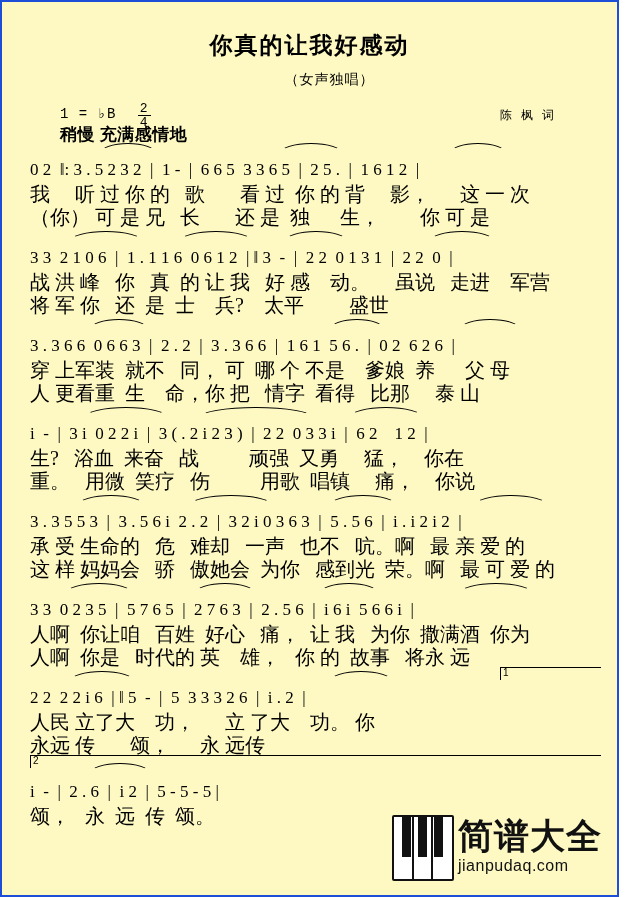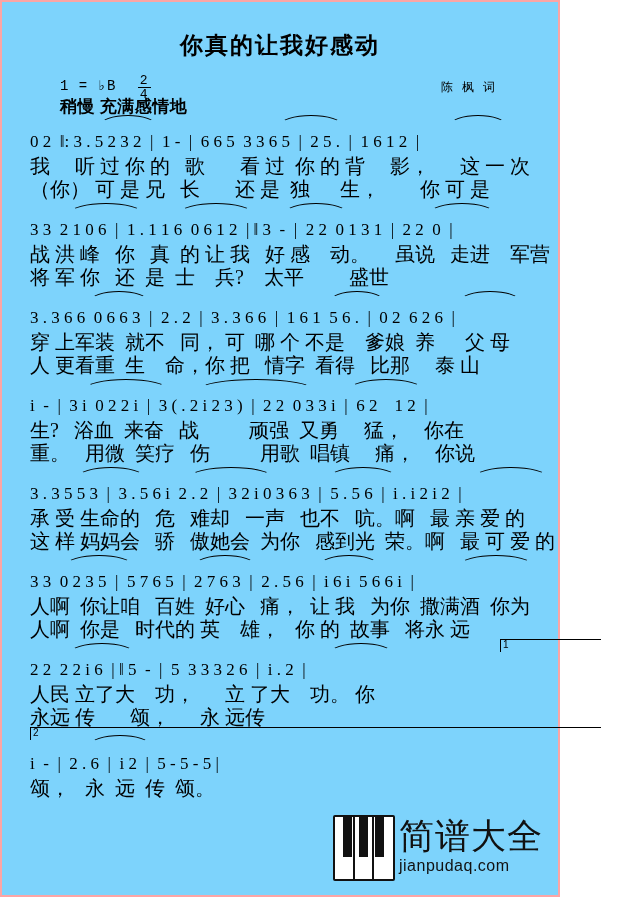--- a/index.html
+++ b/index.html
@@ -10,25 +10,25 @@
   body {
     width: 629px;
     height: 897px;
     font-family: "Liberation Serif", serif;
     color: #000000;
     position: relative;
     overflow: hidden;
   }
   .page {
     position: relative;
-    width: 560px;
+    width: 619px;
     height: 897px;
-    border: 2px solid #fca5a5;
+    border: 2px solid #1d4ed8;
     box-sizing: border-box;
-    background: #7dd3fc;
+    background: #fef9c3;
   }
   .title {
     text-align: center;
     font-size: 23px;
     font-weight: bold;
     letter-spacing: 2px;
     margin-top: 28px;
     font-family: "Liberation Serif", serif;
   }
   .subtitle {
@@ -178,21 +178,21 @@
     width: 1.6px;
     background: #111;
   }
   .logo .keys b:nth-of-type(1) { left: 18px; }
   .logo .keys b:nth-of-type(2) { left: 37px; }
   .logo .brand {
     position: absolute;
     left: 66px;
     top: 0px;
     font-size: 35px;
-    font-weight: normal;
+    font-weight: bold;
     font-family: "Liberation Serif", serif;
     letter-spacing: 1px;
     color: #111;
   }
   .logo .url {
     position: absolute;
     left: 66px;
     top: 44px;
     font-size: 16px;
     font-family: "Liberation Sans", sans-serif;
@@ -200,20 +200,21 @@
     letter-spacing: 0.5px;
     text-align: right;
   }
 </style>
 </head>
 <body>
 
 <div class="page">
 
   <div class="title">你真的让我好感动</div>
+  <div class="subtitle">（女声独唱）</div>
 
   <div class="meta-row">
     <div class="key-sig">
       <span>1 = ♭B</span>
       <span class="timesig">
         <span class="num">2</span>
         <span class="den">4</span>
       </span>
     </div>
     <div class="composer">陈 枫 词</div>

